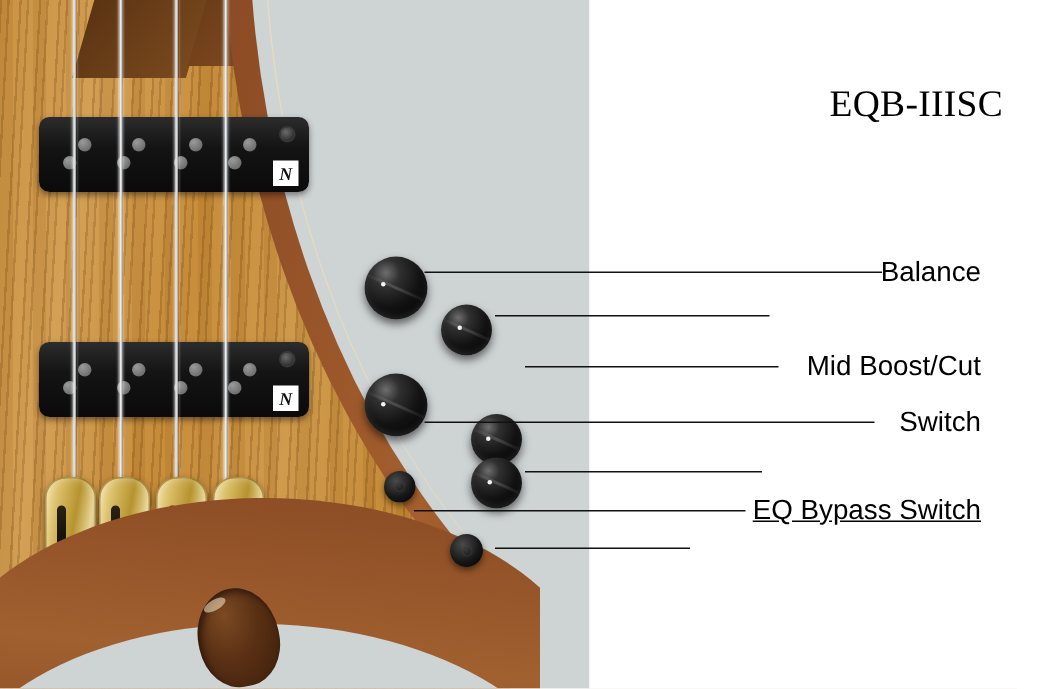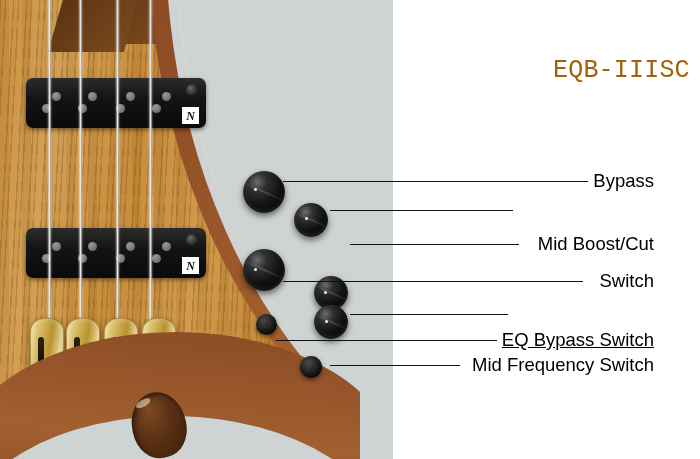--- a/index.html
+++ b/index.html
@@ -176,22 +176,22 @@
     transform:rotate(-12deg);
   }
   .jack:after{
     content:"";position:absolute;left:8px;top:5px;width:16px;height:7px;border-radius:50%;
     background:rgba(255,235,200,.55);transform:rotate(-18deg);
   }
 
   
   .title{
     position:absolute;left:553px;top:56px;
-    font-size:25px;letter-spacing:.2px;color:#a16207;white-space:nowrap;
-    font-family:Liberation Mono, monospace;
+    font-size:25px;letter-spacing:.2px;color:#000000;white-space:nowrap;
+    font-family:Liberation Serif, serif;
   }
   .callout-label{
     position:absolute;right:46px;
     font-size:18.5px;color:#000;white-space:nowrap;text-align:right;
     font-family:"Liberation Sans", sans-serif;
     line-height:1;
   }
   .leader{
     position:absolute;height:0;border-top:1.4px solid #111;
   }
@@ -295,19 +295,18 @@
   <div class="title">EQB-IIISC</div>
 
   <div class="leader" style="left:283px;top:181px;width:305px;"></div>
   <div class="leader" style="left:330px;top:210px;width:183px;"></div>
   <div class="leader" style="left:350px;top:244px;width:169px;"></div>
   <div class="leader" style="left:283px;top:281px;width:300px;"></div>
   <div class="leader" style="left:350px;top:314px;width:158px;"></div>
   <div class="leader" style="left:276px;top:340px;width:221px;"></div>
   <div class="leader" style="left:330px;top:365px;width:130px;"></div>
 
-  <div class="callout-label" style="top:172px;">Bypass</div>
+  <div class="callout-label" style="top:172px;">Balance</div>
   <div class="callout-label" style="top:235px;text-align:center;">Mid Boost/Cut</div>
   <div class="callout-label" style="top:272px;">Switch</div>
   <div class="callout-label" style="top:331px;text-decoration:underline;">EQ Bypass Switch</div>
-  <div class="callout-label" style="top:356px;">Mid Frequency Switch</div>
 
 </div>
 
 </body></html>

